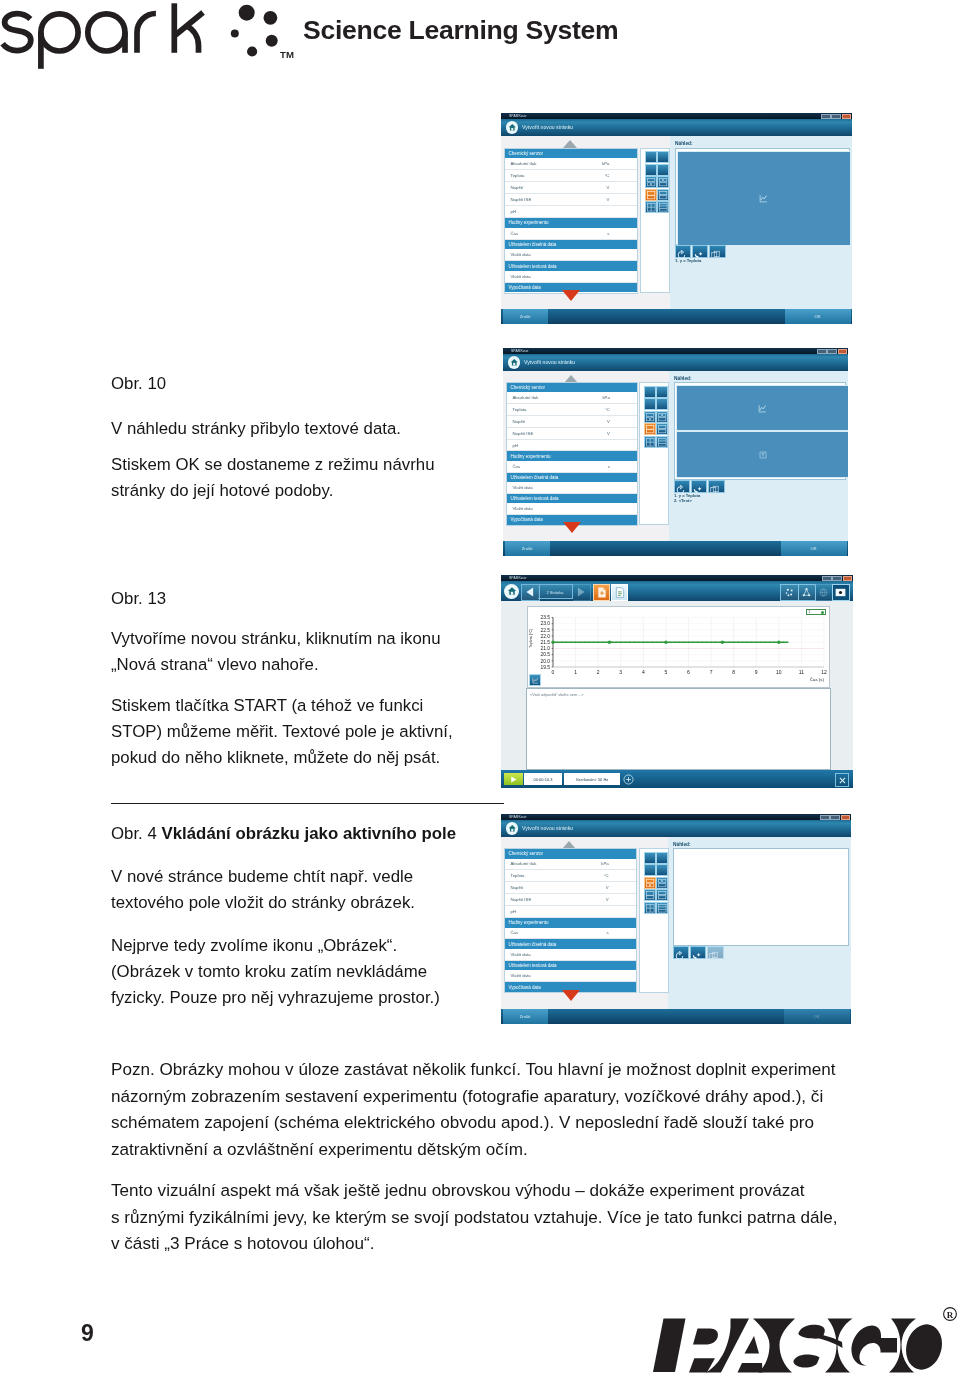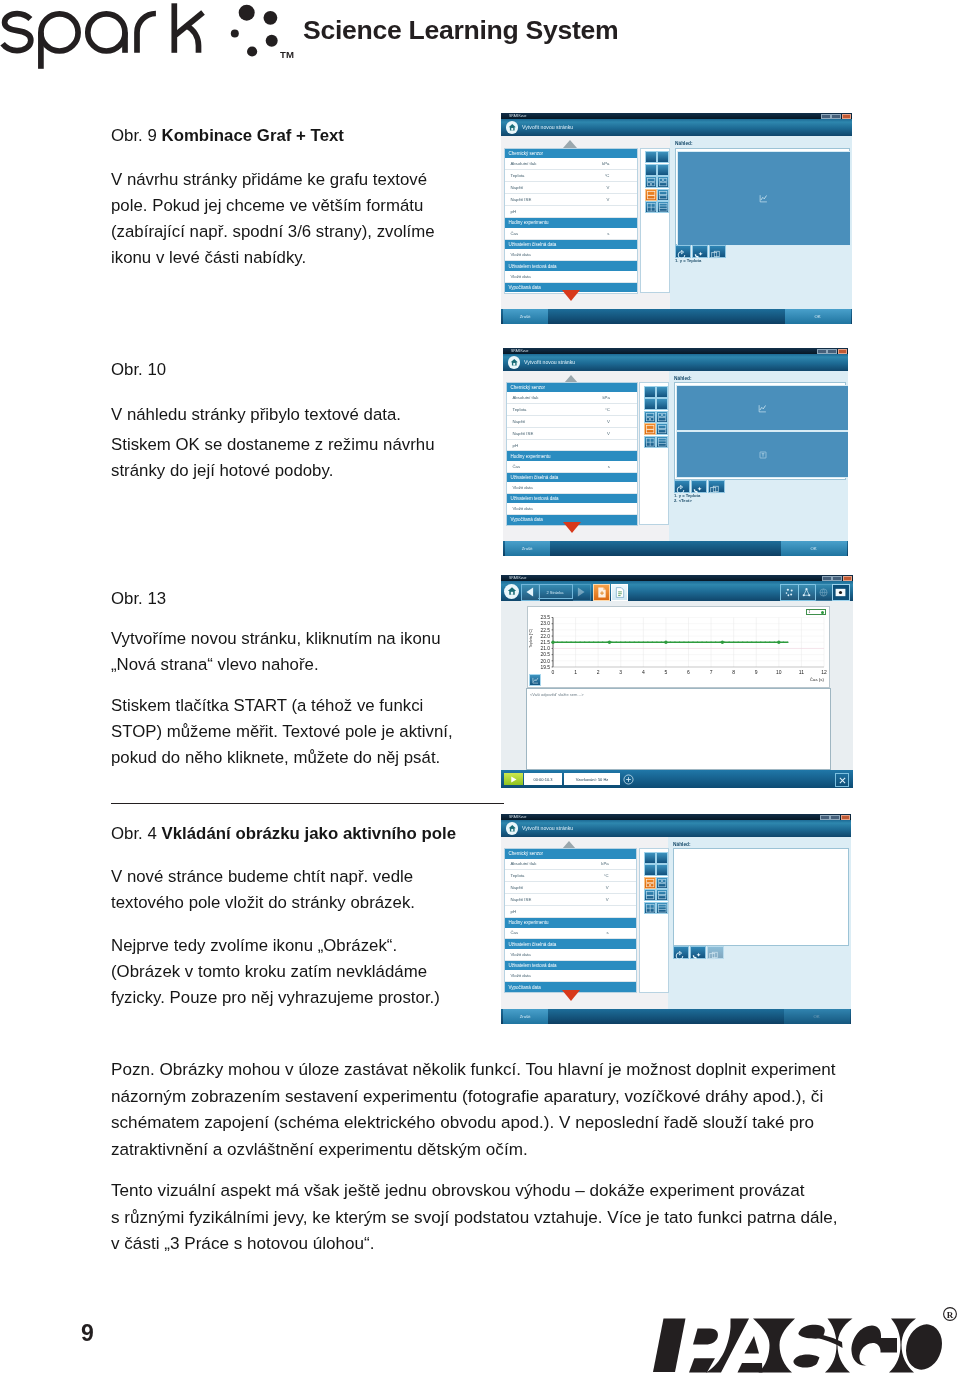--- a/index.html
+++ b/index.html
@@ -92,29 +92,25 @@
           <circle cx="22.8" cy="29.4" r="4.0"></circle>
           <circle cx="59.7" cy="36.7" r="6.0"></circle>
           <circle cx="40.1" cy="47.5" r="5.1"></circle>
         </g>
       </svg>
     </div>
     <div class="tm">TM</div>
     <div class="tagline">Science Learning System</div>
   </div>
 
-  <div class="blk" style="top:123px">
-    <div class="cap"><span>Obr. 9 </span><b>Kombinace Graf + Text</b></div>
-    <div class="para" style="margin-top:17.5px">V návrhu stránky přidáme ke grafu textové<br>pole. Pokud jej chceme ve větším formátu<br>(zabírající např. spodní 3/6 strany), zvolíme<br>ikonu v levé části nabídky.</div>
-  </div>
-
-  <div class="blk" style="top:357px">
+
+  <div class="blk" style="top:371px">
     <div class="cap"><span>Obr. 10</span><b></b></div>
     <div class="para" style="margin-top:18.5px">V náhledu stránky přibylo textové data.</div>
-    <div class="para" style="margin-top:4px">Stiskem OK se dostaneme z režimu návrhu<br>stránky do její hotové podoby.</div>
+    <div class="para" style="margin-top:10px">Stiskem OK se dostaneme z režimu návrhu<br>stránky do její hotové podoby.</div>
   </div>
 
   <div class="blk" style="top:586px">
     <div class="cap"><span>Obr. 13</span><b></b></div>
     <div class="para" style="margin-top:14px">Vytvoříme novou stránku, kliknutím na ikonu<br>„Nová strana“ vlevo nahoře.</div>
     <div class="para" style="margin-top:15px">Stiskem tlačítka START (a téhož ve funkci<br>STOP) můžeme měřit. Textové pole je aktivní,<br>pokud do něho kliknete, můžete do něj psát.</div>
   </div>
 
   <div class="rule" style="top:803px"></div>
 

